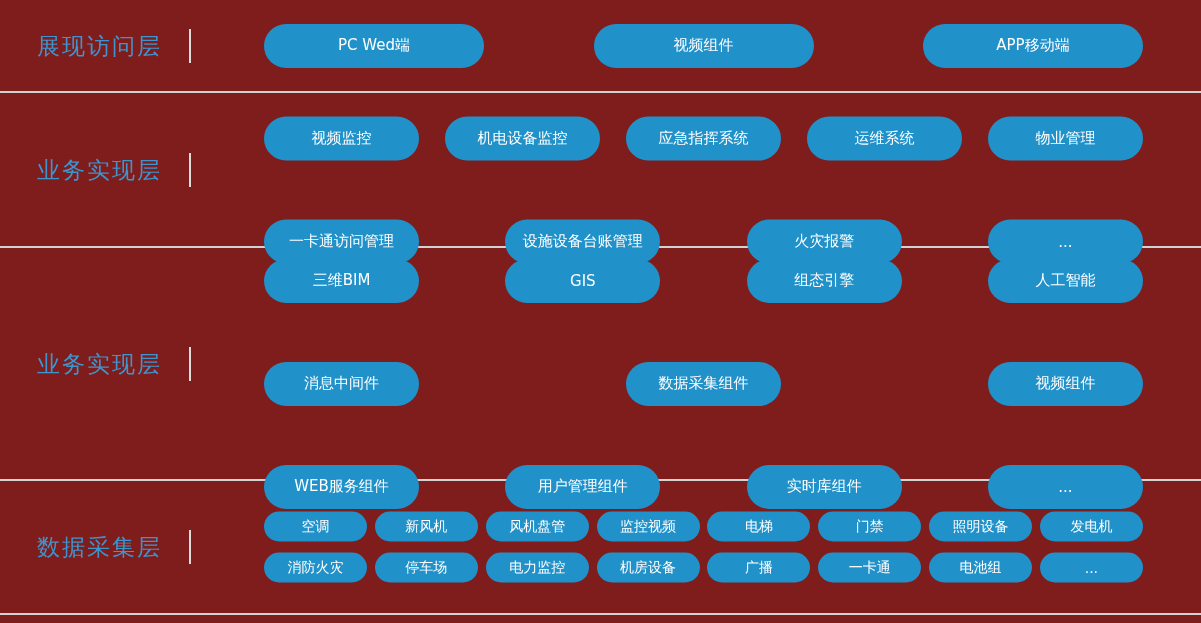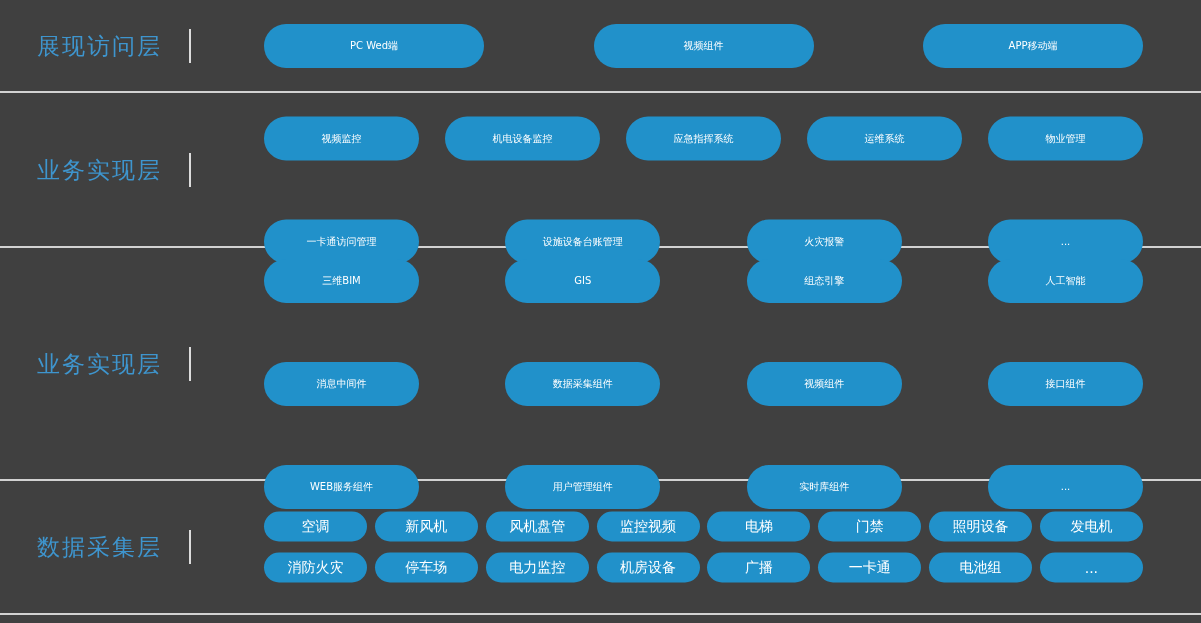--- a/index.html
+++ b/index.html
@@ -6,21 +6,21 @@
   html, body { width: 1201px; height: 623px; }
   body {
     font-family: "DejaVu Sans", "Liberation Sans", sans-serif;
     background: #f4f4f4;
     overflow: hidden;
   }
   #canvas {
     position: relative;
     width: 1201px;
     height: 623px;
-    background: #404040;
+    background: #7f1d1d;
   }
   .section {
     position: relative;
     width: 100%;
     border-bottom: 2px solid #d2d2d2;
   }
   .sec-presentation { height: 93px; }
   .sec-business     { height: 155px; }
   .sec-platform     { height: 233px; }
   .sec-data         { height: 134px; }
@@ -58,21 +58,21 @@
   .pill-row {
     display: flex;
     justify-content: space-between;
   }
   .pill {
     background: #2191ca;
     color: #ffffff;
     display: flex;
     align-items: center;
     justify-content: center;
-    font-size: 10px;
+    font-size: 15px;
     white-space: nowrap;
     cursor: default;
   }
   .pill.lg { width: 220px; height: 44px; border-radius: 22px; }
   .pill.md { width: 155px; height: 44px; border-radius: 22px; margin-top: 40px; }
   .pill.sm { width: 103px; height: 30px; border-radius: 15px; font-size: 14px; }
 </style>
 </head>
 <body>
 
@@ -114,21 +114,20 @@
         <div class="pill-row">
           <div class="pill md">三维BIM</div>
           <div class="pill md">GIS</div>
           <div class="pill md">组态引擎</div>
           <div class="pill md">人工智能</div>
         </div>
         <div class="pill-row">
           <div class="pill md">消息中间件</div>
           <div class="pill md">数据采集组件</div>
           <div class="pill md">视频组件</div>
-          <div class="pill md">接口组件</div>
         </div>
         <div class="pill-row">
           <div class="pill md">WEB服务组件</div>
           <div class="pill md">用户管理组件</div>
           <div class="pill md">实时库组件</div>
           <div class="pill md">...</div>
         </div>
       </div>
     </div>
     <div class="section sec-data">

